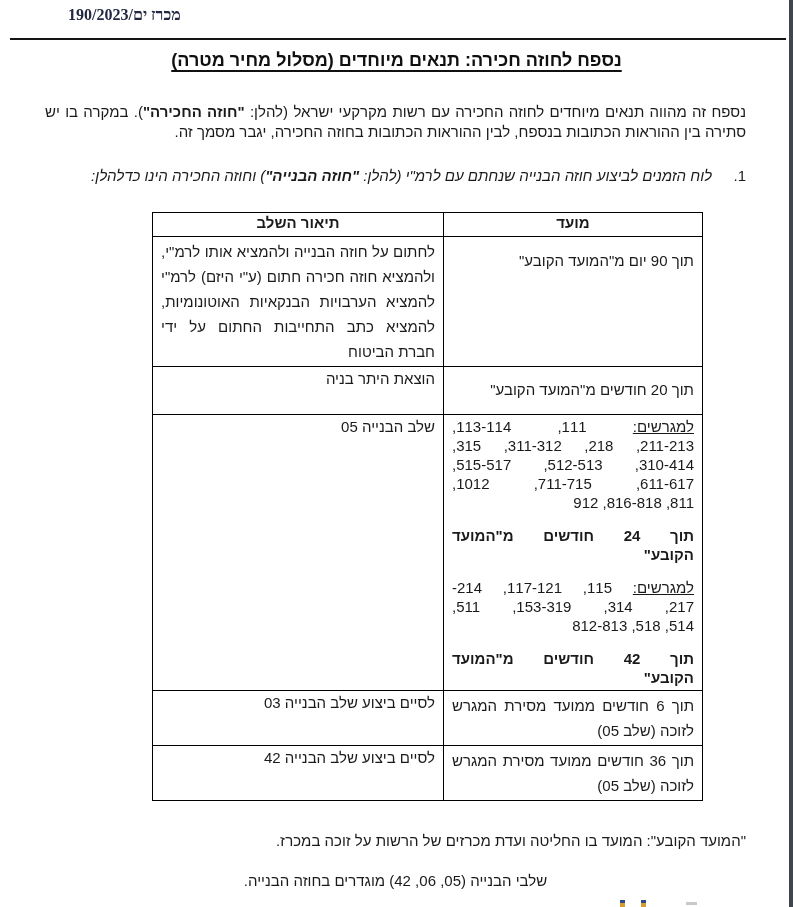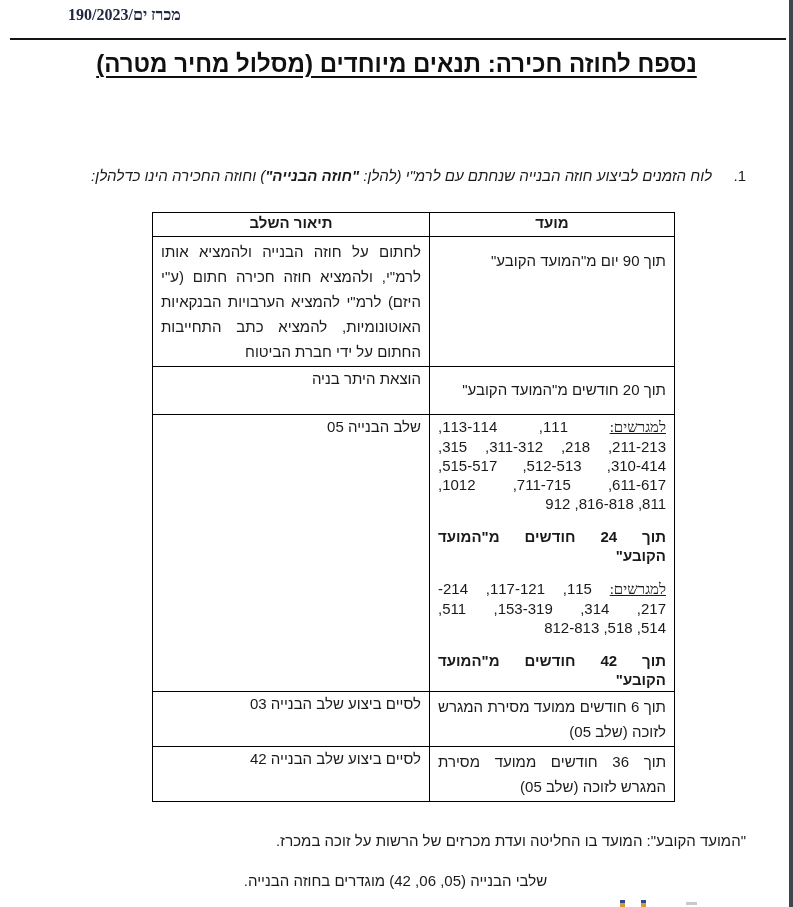--- a/index.html
+++ b/index.html
@@ -2,58 +2,59 @@
 <html lang="he" dir="rtl"><head>
 <meta charset="utf-8">
 <style>
   html,body{margin:0;padding:0;background:#fff;}
   .page{position:relative;width:793px;height:907px;background:#ffffff;overflow:hidden;
         font-family:"Liberation Sans","DejaVu Sans",sans-serif;color:#1a1a1a;direction:rtl;}
   .abs{position:absolute;}
   .doc-ref{top:6px;left:68px;font-family:"Liberation Serif","DejaVu Serif",serif;
            font-weight:bold;font-size:16px;color:#232842;direction:rtl;}
   .top-rule{top:38px;left:10px;width:776px;height:2px;background:#141414;}
-  .title{top:50px;left:0;width:100%;text-align:center;font-weight:bold;font-size:24px;
+  .title{top:50px;left:0;width:100%;text-align:center;font-weight:bold;font-size:18px;
          color:#101010;}
   .title span{text-decoration:underline;text-decoration-thickness:2px;text-underline-offset:4px;}
   .para{left:45px;width:701px;font-size:15px;line-height:20px;text-align:justify;}
   .p-intro{top:102px;}
   .item{top:164px;display:flex;gap:12px;line-height:23px;}
   .item .marker{flex:0 0 22px;}
   .item .itext{flex:1;text-align:justify;font-style:italic;}
   .b{font-weight:bold;}
   table.sched{position:absolute;top:212px;left:152px;width:489px;border-collapse:collapse;
               table-layout:fixed;font-size:15px;}
   table.sched th,table.sched td{border:1.8px solid #000;vertical-align:top;padding:2px 8px;}
-  table.sched th{font-weight:bold;text-align:center;height:21px;padding:1px 9px;}
+  table.sched th{font-weight:bold;text-align:center;height:21px;padding:1px 16px;}
   th.col-date{width:226px;} th.col-stage{width:258px;}
   td .ln{line-height:19px;text-align:right;}
   td .ln.jl{text-align:justify;text-align-last:justify;}
   td .ln.b{font-weight:bold;}
   td .gap{height:14px;}
   td .pj{line-height:25px;text-align:justify;}
-  .u{text-decoration:underline;font-family:Liberation Serif, serif;}
+  .u{text-decoration:underline;}
   .fp1{top:770px;} .fp2{top:831px;text-align:right;} .fp3{top:871px;text-align:center;}
   .edge-strip{top:0;right:0;width:4px;height:907px;}
   .frag{width:5px;height:7px;top:900px;background:linear-gradient(#2f4b8f 45%,#d89b2e 45%);}
   .frag3{left:686px;top:902px;width:11px;height:3px;background:#c9c9c9;}
 </style>
 </head>
 <body>
 
 <div class="page">
 
   <div class="abs doc-ref" style="color: rgb(35, 40, 66);">מכרז ים/190/2023</div>
 
   <div class="abs top-rule"></div>
 
   <div class="abs title">
     <span>נספח לחוזה חכירה: תנאים מיוחדים (מסלול מחיר מטרה)</span>
   </div>
 
+  <div class="abs para p-intro"><span>נספח זה מהווה תנאים מיוחדים לחוזה החכירה עם רשות מקרקעי ישראל (להלן: </span><span class="b">"חוזה החכירה"</span><span>). במקרה בו יש סתירה בין ההוראות הכתובות בנספח, לבין ההוראות הכתובות בחוזה החכירה, יגבר מסמך זה.</span></div>
 
   <div class="abs para item">
     <span class="marker">1.</span>
     <span class="itext"><span>לוח הזמנים לביצוע חוזה הבנייה שנחתם עם לרמ"י (להלן: </span><span class="b">"חוזה הבנייה"</span><span>) וחוזה החכירה הינו כדלהלן:</span></span>
   </div>
 
   <table class="sched">
     <thead>
       <tr>
         <th class="col-date">מועד</th>

